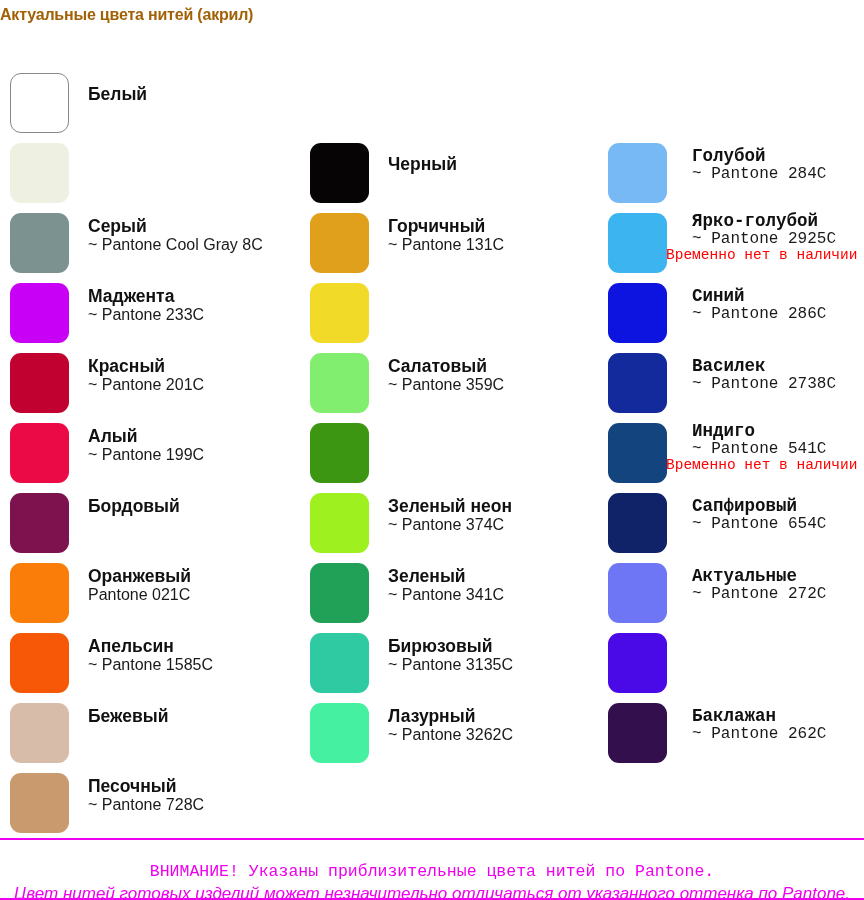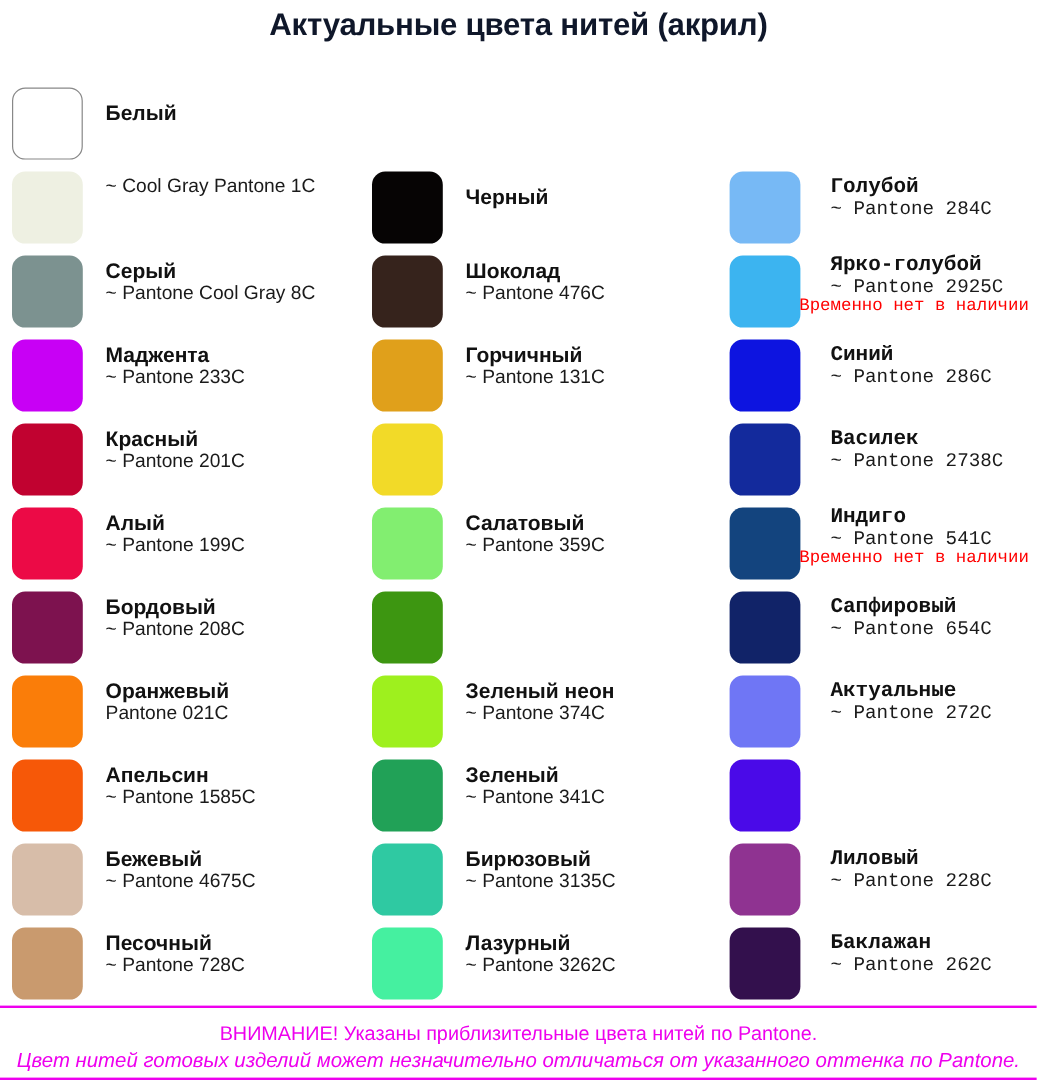--- a/index.html
+++ b/index.html
@@ -10,24 +10,23 @@
     width: 864px;
     height: 900px;
     background: #ffffff;
     font-family: "Liberation Sans", sans-serif;
     overflow: hidden;
     position: relative;
   }
 
   
   #title {
-    text-align: center;
-    font-size: 26px;
+    font-size: 16px;
     font-weight: bold;
-    color: #0f172a;
+    color: #a16207;
     line-height: 1;
     padding-top: 7px;
     letter-spacing: -0.2px;
     white-space: nowrap;
   }
 
   
   #chart {
     position: absolute;
     top: 40px;
@@ -106,23 +105,24 @@
     width: 864px;
     height: 62px;
     border-top: 2px solid #ee00ee;
     border-bottom: 2px solid #ee00ee;
     box-sizing: border-box;
     text-align: center;
     color: #ee00ee;
   }
   #footer .line1 {
     font-size: 16.5px;
-    padding-top: 12px;
+    padding-top: 22px;
     line-height: 1.25;
     white-space: nowrap;
+    font-family: Liberation Mono, monospace;
   }
   #footer .line2 {
     font-size: 17px;
     line-height: 1.25;
     white-space: nowrap;
     font-style: italic;
   }
 </style>
 </head>
 <body>
@@ -133,21 +133,20 @@
   <div class="column" id="col-0" style="padding-top: 28px;">
       <div class="swatch-row">
         <div class="swatch outlined" style="background: rgb(255, 255, 255);"></div>
         <div class="labels pad-name-only">
           <div class="name">Белый</div>
         </div>
       </div>
       <div class="swatch-row">
         <div class="swatch" style="background: rgb(238, 240, 226);"></div>
         <div class="labels pad-two">
-          <div class="pantone">~ Cool Gray Pantone 1C</div>
         </div>
       </div>
       <div class="swatch-row">
         <div class="swatch" style="background: rgb(124, 146, 144);"></div>
         <div class="labels pad-two">
           <div class="name">Серый</div>
           <div class="pantone">~ Pantone Cool Gray 8C</div>
         </div>
       </div>
       <div class="swatch-row">
@@ -168,64 +167,55 @@
         <div class="swatch" style="background: rgb(236, 10, 70);"></div>
         <div class="labels pad-two">
           <div class="name">Алый</div>
           <div class="pantone">~ Pantone 199C</div>
         </div>
       </div>
       <div class="swatch-row">
         <div class="swatch" style="background: rgb(125, 18, 79);"></div>
         <div class="labels pad-two">
           <div class="name">Бордовый</div>
-          <div class="pantone">~ Pantone 208C</div>
         </div>
       </div>
       <div class="swatch-row">
         <div class="swatch" style="background: rgb(250, 125, 9);"></div>
         <div class="labels pad-two">
           <div class="name">Оранжевый</div>
           <div class="pantone">Pantone 021C</div>
         </div>
       </div>
       <div class="swatch-row">
         <div class="swatch" style="background: rgb(246, 88, 8);"></div>
         <div class="labels pad-two">
           <div class="name">Апельсин</div>
           <div class="pantone">~ Pantone 1585C</div>
         </div>
       </div>
       <div class="swatch-row">
         <div class="swatch" style="background: rgb(215, 189, 169);"></div>
         <div class="labels pad-two">
           <div class="name">Бежевый</div>
-          <div class="pantone">~ Pantone 4675C</div>
         </div>
       </div>
       <div class="swatch-row">
         <div class="swatch" style="background: rgb(201, 154, 110);"></div>
         <div class="labels pad-two">
           <div class="name">Песочный</div>
           <div class="pantone">~ Pantone 728C</div>
         </div>
       </div>
     </div>
   <div class="column" id="col-1" style="padding-top: 98px;">
       <div class="swatch-row">
         <div class="swatch" style="background: rgb(6, 4, 4);"></div>
         <div class="labels pad-name-only">
           <div class="name">Черный</div>
-        </div>
-      </div>
-      <div class="swatch-row">
-        <div class="swatch" style="background: rgb(54, 35, 28);"></div>
-        <div class="labels pad-two">
-          <div class="name">Шоколад</div>
-          <div class="pantone">~ Pantone 476C</div>
         </div>
       </div>
       <div class="swatch-row">
         <div class="swatch" style="background: rgb(224, 160, 27);"></div>
         <div class="labels pad-two">
           <div class="name">Горчичный</div>
           <div class="pantone">~ Pantone 131C</div>
         </div>
       </div>
       <div class="swatch-row">
@@ -319,27 +309,20 @@
         <div class="swatch" style="background: rgb(111, 118, 245);"></div>
         <div class="labels pad-two">
           <div class="name">Актуальные</div>
           <div class="pantone">~ Pantone 272C</div>
         </div>
       </div>
       <div class="swatch-row">
         <div class="swatch" style="background: rgb(74, 10, 232);"></div>
       </div>
       <div class="swatch-row">
-        <div class="swatch" style="background: rgb(143, 51, 145);"></div>
-        <div class="labels pad-two">
-          <div class="name">Лиловый</div>
-          <div class="pantone">~ Pantone 228C</div>
-        </div>
-      </div>
-      <div class="swatch-row">
         <div class="swatch" style="background: rgb(51, 16, 77);"></div>
         <div class="labels pad-two">
           <div class="name">Баклажан</div>
           <div class="pantone">~ Pantone 262C</div>
         </div>
       </div>
     </div>
 </div>
 
 <div id="footer">

